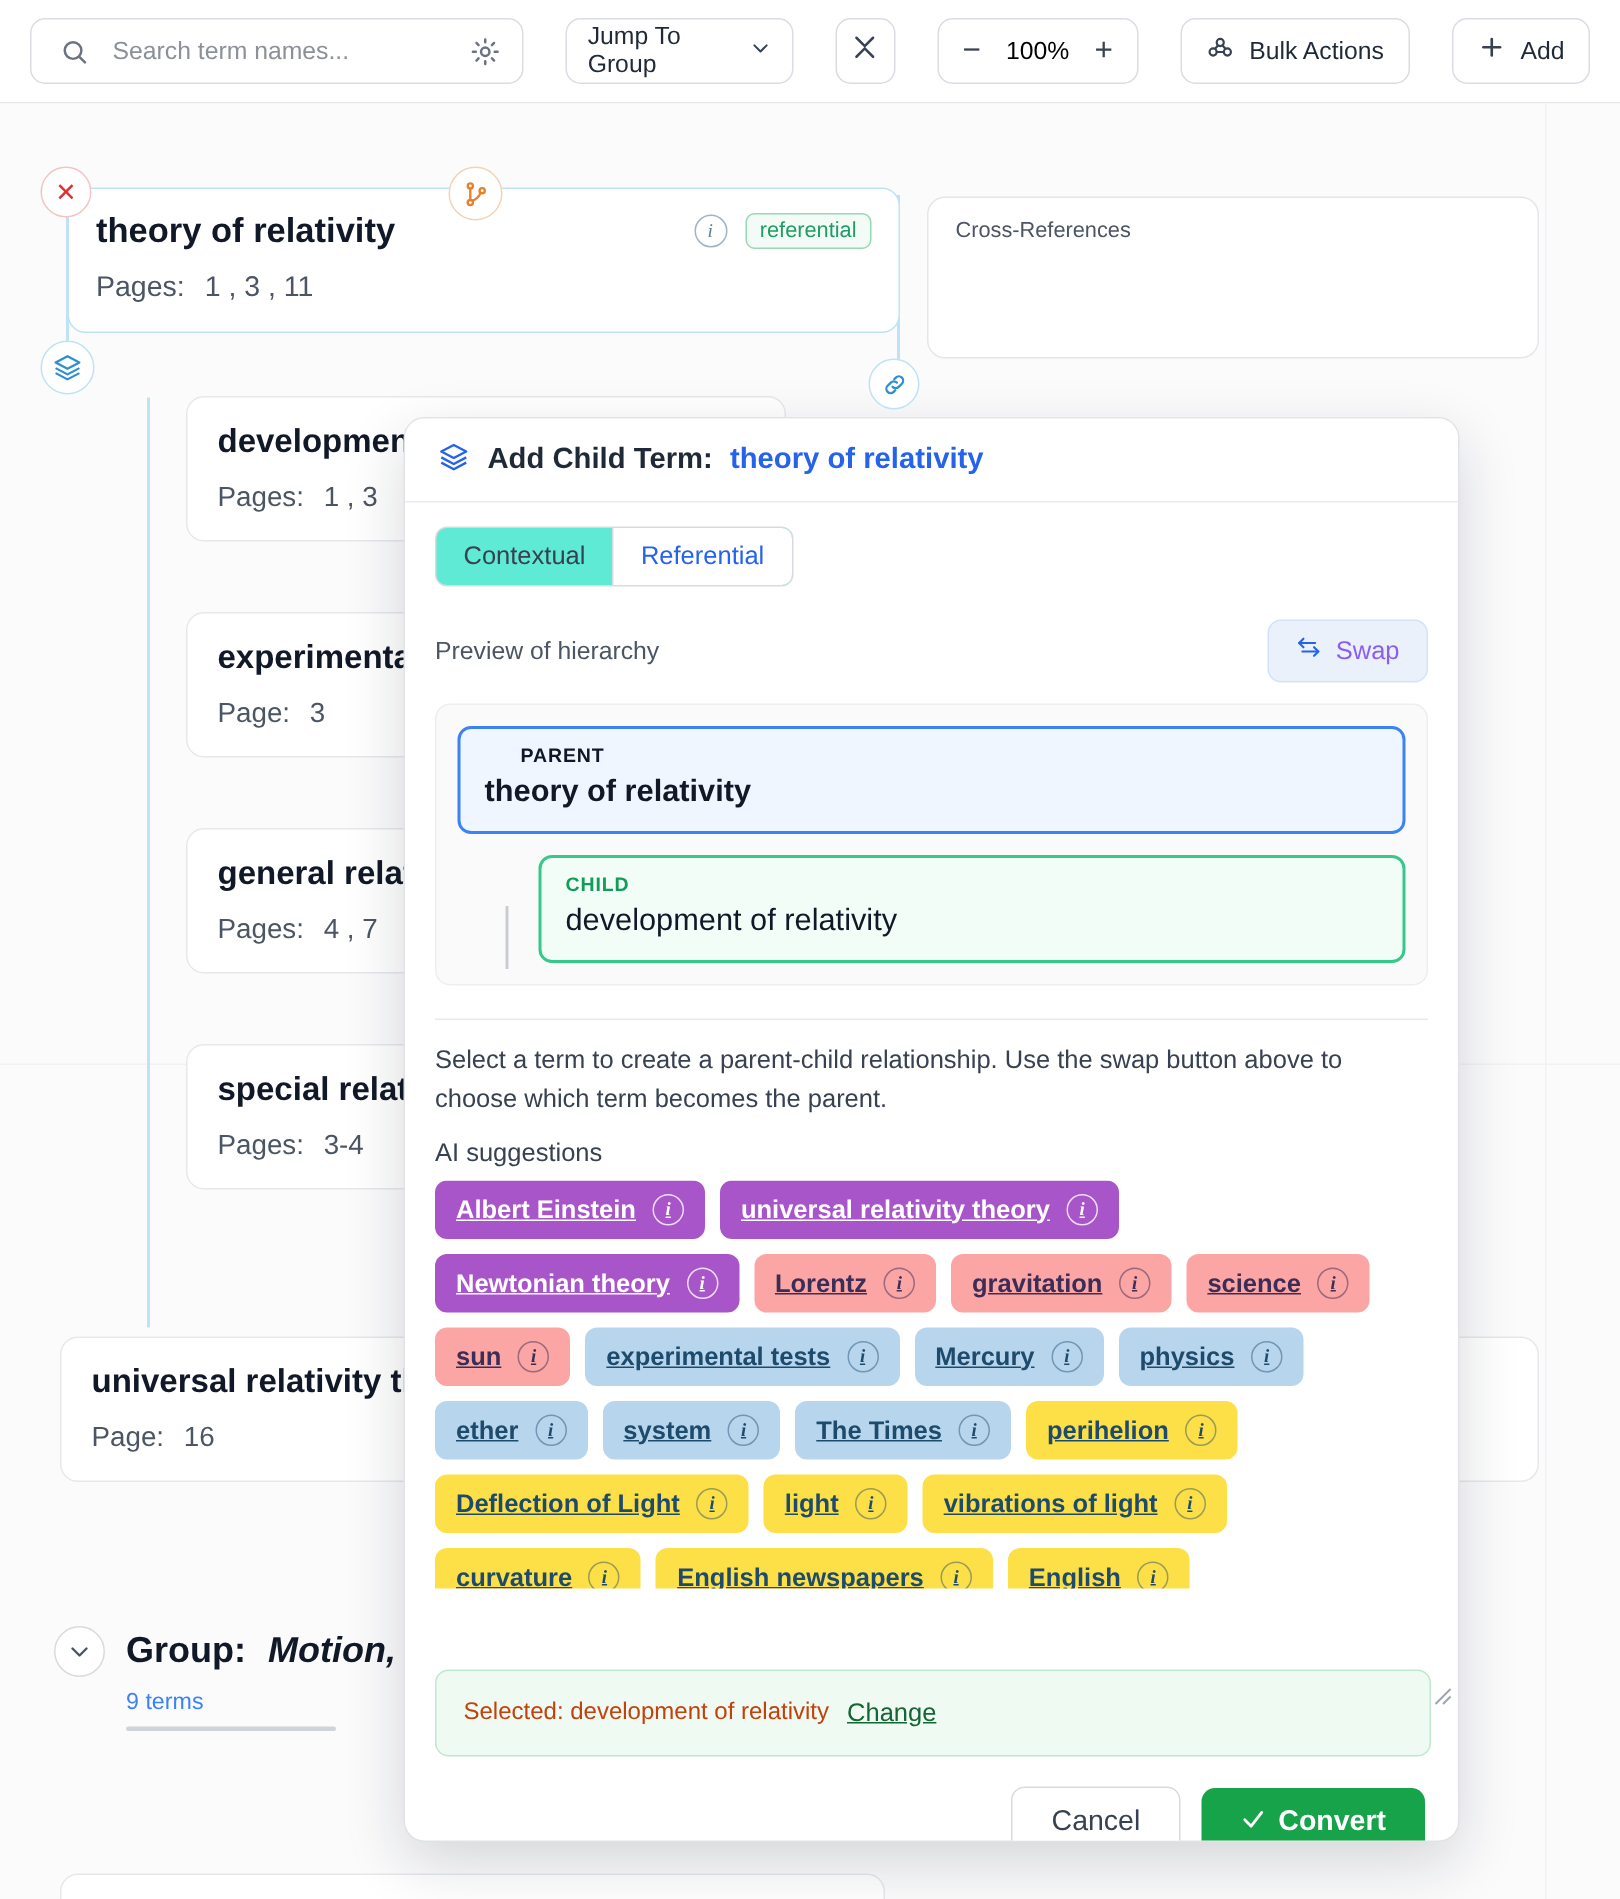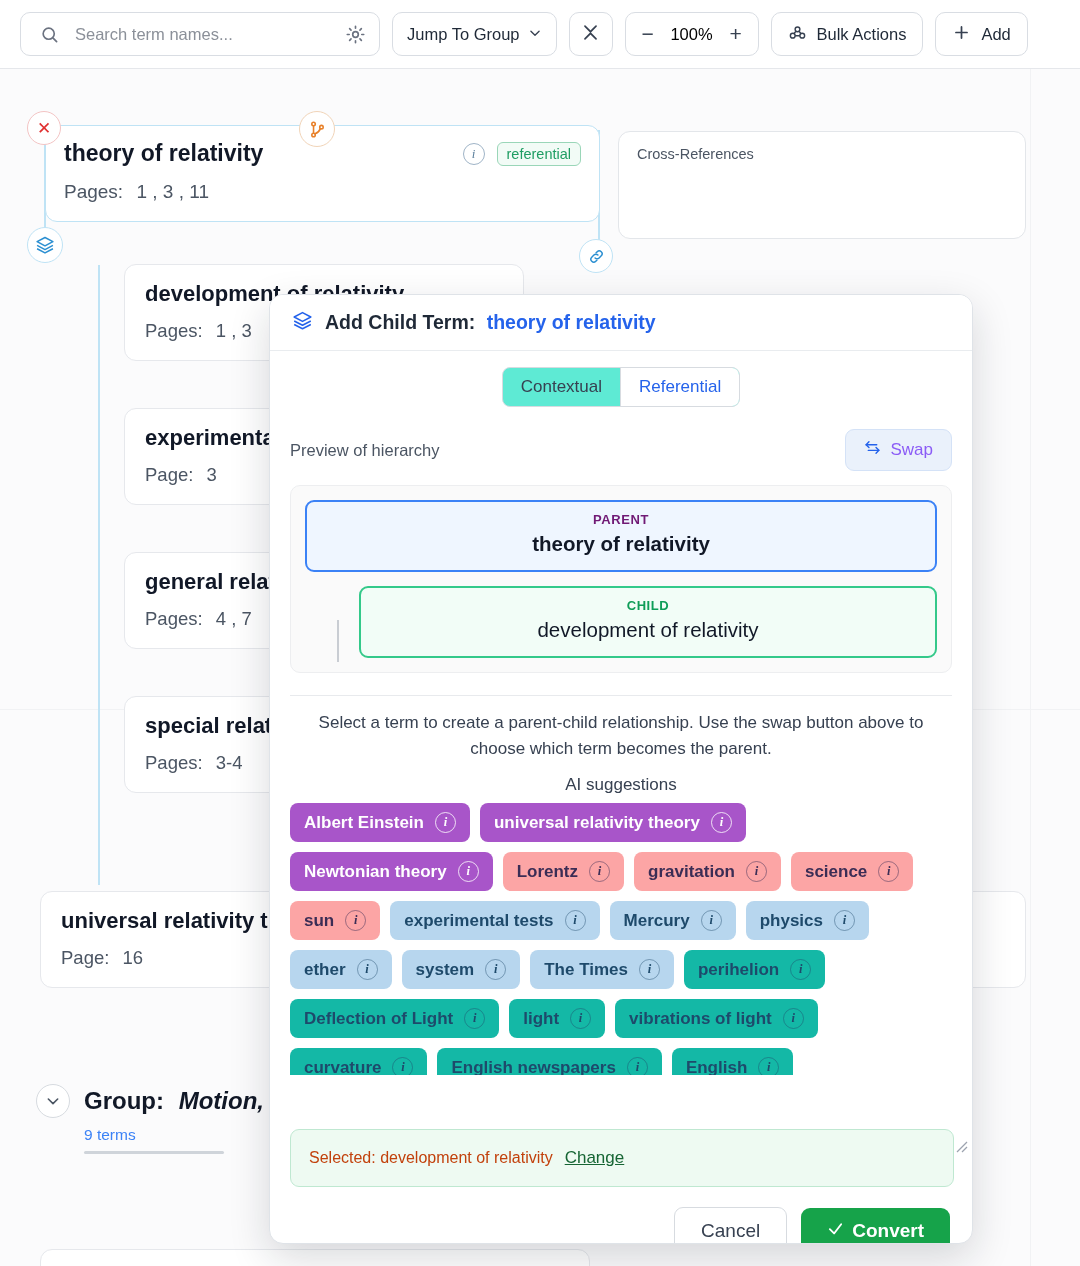--- a/index.html
+++ b/index.html
@@ -9,21 +9,21 @@
     font-family: "Liberation Sans", sans-serif;
     background: #ffffff;
     overflow: hidden;
   }
   #root { position: relative; width: 1080px; height: 1266px; background: #fcfcfd; }
 
   
   .toolbar {
     position: absolute; left: 0; top: 0; width: 1080px; height: 69px;
     background: #ffffff; border-bottom: 1px solid #e5e7eb;
-    display: flex; align-items: center; padding: 0 20px; gap: 12px;
+    display: flex; align-items: center; padding: 0 20px; gap: 28px;
   }
   .search-box {
     width: 360px; height: 44px; border: 1px solid #d9dde3; border-radius: 10px;
     background: #fff; display: flex; align-items: center; padding: 0 10px 0 14px; gap: 10px;
   }
   .search-input {
     border: none; outline: none; flex: 1; font-size: 16.5px; color: #111827;
     font-family: "Liberation Sans", sans-serif; background: transparent;
   }
   .search-input::placeholder { color: #8b9099; }
@@ -126,23 +126,23 @@
   .group-title i { font-weight: bold; }
   .group-count { font-size: 15.5px; color: #3b82f6; margin: 8px 0 0 48px; }
   .group-underline { width: 140px; height: 3px; background: #cfd4da; margin: 7px 0 0 48px; border-radius: 2px; }
   .bottom-card {
     position: absolute; left: 40px; top: 1180px; width: 550px; height: 70px;
     background: #fff; border: 1px solid #e6e8ec; border-radius: 12px;
   }
 
   
   .modal {
-    position: absolute; left: 269px; top: 225px; width: 704px; height: 950px;
+    position: absolute; left: 269px; top: 209px; width: 704px; height: 950px;
     background: #ffffff; border: 1px solid #dfe3e8; border-radius: 14px;
-    box-shadow: 0 14px 40px rgba(16,24,40,.16); overflow: hidden; text-align: center;
+    box-shadow: 0 14px 40px rgba(16,24,40,.16); overflow: hidden;
   }
   .modal-head {
     height: 56px; border-bottom: 1px solid #e9ecef; display: flex; align-items: center;
     padding: 0 22px; gap: 12px; background: #fff;
   }
   .modal-head .mt { font-size: 19.5px; font-weight: bold; color: #1f2937; }
   .modal-head .mt b { color: #2563eb; }
   .modal-body { padding: 16px 20px 0 20px; position: relative; height: 894px; }
 
   .seg {
@@ -157,51 +157,51 @@
     display: flex; align-items: center; gap: 9px; background: #eaf1fb; border: 1px solid #d4e2f7;
     color: #8b5cf6; border-radius: 9px; padding: 9px 18px; font-size: 17px; cursor: pointer;
   }
   .hier-box {
     margin-top: 14px; background: #fafafa; border: 1px solid #edeef0; border-radius: 10px;
     padding: 14px; position: relative;
   }
   .parent-box {
     border: 2px solid #3b82f6; background: #eff6ff; border-radius: 9px; padding: 10px 16px 14px 16px;
   }
-  .parent-box .tag { font-size: 13px; font-weight: bold; color: #701a75; letter-spacing: .6px; }
+  .parent-box .tag { font-size: 13px; font-weight: bold; color: #0f172a; letter-spacing: .6px; margin-left: 24px; }
   .parent-box .nm { font-size: 20.5px; font-weight: bold; color: #111827; margin-top: 5px; }
   .child-box {
     margin: 14px 0 0 54px; border: 2px solid #34c98a; background: #f2fdf7; border-radius: 9px;
     padding: 10px 16px 14px 16px;
   }
   .child-box .tag { font-size: 13px; font-weight: bold; color: #0f9d58; letter-spacing: .6px; }
   .child-box .nm { font-size: 20.5px; color: #111827; margin-top: 5px; }
   .elbow { position: absolute; left: 46px; top: 134px; width: 2px; height: 42px; background: #c9cdd3; }
 
   .divider { height: 1px; background: #e8eaed; margin: 22px 0 14px 0; }
   .helper { font-size: 17px; color: #374151; line-height: 1.5; }
   .ai-label { font-size: 17px; color: #374151; margin-top: 14px; }
 
   .chips { display: flex; flex-wrap: wrap; gap: 10px; margin-top: 8px; max-height: 272px; overflow: hidden; }
   .chip {
     display: inline-flex; align-items: center; gap: 11px; border-radius: 8px;
-    padding: 9px 14px; font-size: 17px; font-weight: bold; white-space: nowrap; cursor: pointer;
+    padding: 9px 14px; font-size: 17px; font-weight: bold; white-space: nowrap; cursor: pointer; text-decoration: underline;
   }
   .chip .cinfo {
     width: 21px; height: 21px; border-radius: 50%; border: 1.3px solid rgba(255,255,255,.85);
     display: inline-flex; align-items: center; justify-content: center;
     font-size: 12.5px; font-style: italic; font-family: "Liberation Serif", serif;
   }
   .chip.purple { background: #a855c9; color: #fff; }
   .chip.purple .cinfo { border-color: rgba(255,255,255,.8); color: #fff; }
   .chip.lavender { background: #fca5a5; color: #3b2d55; }
   .chip.lavender .cinfo { border-color: rgba(59,45,85,.5); color: #3b2d55; }
   .chip.blue { background: #b7d6ee; color: #1e4a6b; }
   .chip.blue .cinfo { border-color: rgba(30,74,107,.45); color: #1e4a6b; }
-  .chip.lightblue { background: #14b8a6; color: #1e4a6b; }
+  .chip.lightblue { background: #fde047; color: #1e4a6b; }
   .chip.lightblue .cinfo { border-color: rgba(30,74,107,.45); color: #1e4a6b; }
 
   .selected-bar {
     position: absolute; left: 20px; bottom: 58px; width: 664px; height: 58px;
     background: #eefaf2; border: 1px solid #bfe8d1; border-radius: 9px;
     display: flex; align-items: center; padding: 0 18px; gap: 12px;
   }
   .selected-bar .st { font-size: 16px; color: #c2410c; }
   .selected-bar .chg { font-size: 17px; color: #166534; text-decoration: underline; cursor: pointer; }
 

